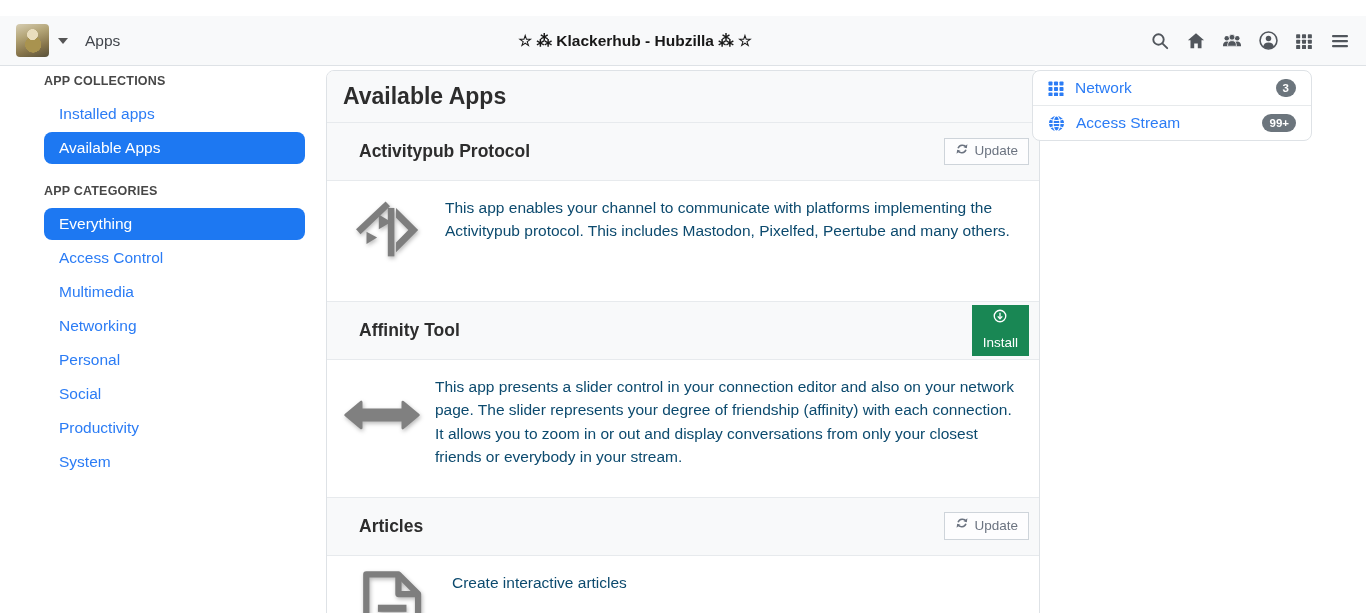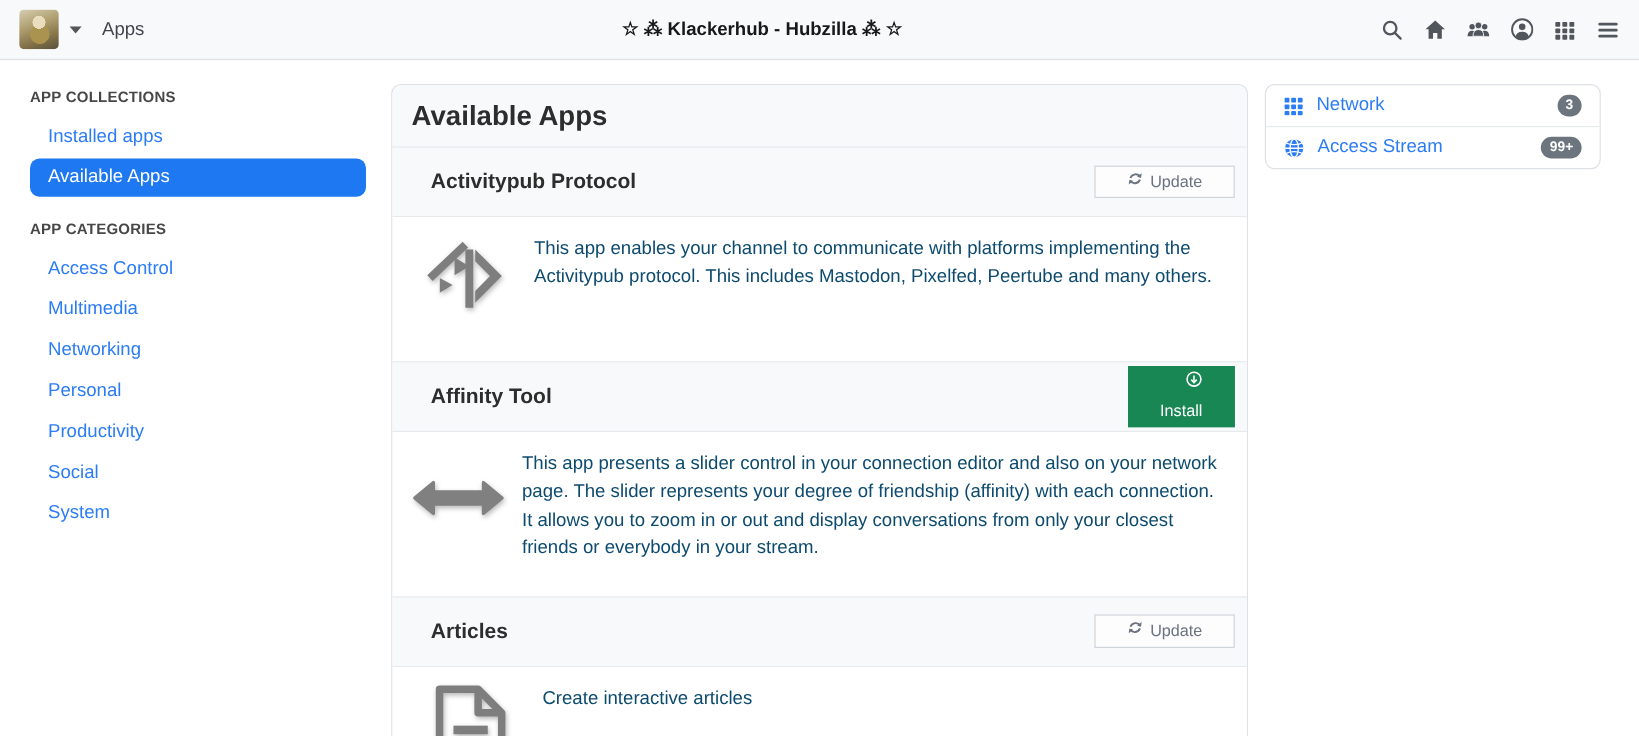--- a/index.html
+++ b/index.html
@@ -7,21 +7,21 @@
   body {
     width: 1366px; height: 613px; overflow: hidden;
     background: #ffffff;
     font-family: "Liberation Sans", sans-serif;
     color: #333;
   }
   a { text-decoration: none; }
 
   
   .navbar {
-    position: fixed; top: 0; left: 0; width: 1366px; height: 50px;
+    position: fixed; top: 16px; left: 0; width: 1366px; height: 50px;
     background: #f8f9fa; border-bottom: 1px solid #dee2e6;
     display: flex; align-items: center; padding: 0 16px; z-index: 20;
   }
   .nav-left { display: flex; align-items: center; }
   .avatar {
     width: 33px; height: 33px; border-radius: 4px;
     background:
       radial-gradient(circle at 50% 32%, #e9ddbd 0 19%, rgba(0,0,0,0) 20%),
       radial-gradient(circle at 52% 62%, #a9934f 0 30%, rgba(0,0,0,0) 31%),
       linear-gradient(160deg, #d6cdb2 0%, #b3a476 35%, #86744a 70%, #57503a 100%);
@@ -34,21 +34,21 @@
   }
   .apps-label { margin-left: 17px; font-size: 15.5px; color: #42464c; cursor: pointer; }
   .nav-title { flex: 1; text-align: center; font-size: 15.5px; font-weight: bold; color: #181818; }
   .nav-icons { display: flex; align-items: center; gap: 16px; }
   .nav-icon { width: 20px; height: 20px; display: flex; align-items: center; justify-content: center; cursor: pointer; }
   .nav-icon svg { display: block; }
 
   
   .left-sidebar {
     position: absolute; top: 50px; left: 0; width: 326px;
-    padding: 24px 21px 0 25px;
+    padding: 24px 21px 0 44px;
   }
   .widget-heading {
     margin: 0 0 10px 0; font-size: 12.5px; font-weight: bold;
     color: #474747; letter-spacing: 0.2px;
   }
   .widget-heading.second { margin-top: 20px; }
   .nav-list { list-style: none; margin: 0; padding: 0; }
   .nav-item { border-radius: 8px; margin-bottom: 2px; }
   .nav-item a { display: block; padding: 7px 15px; font-size: 15.5px; color: #2b7cf5; border-radius: 8px; }
   .nav-item.active a { background: #1d78f2; color: #ffffff; }
@@ -61,38 +61,38 @@
   }
   .panel-header { background: #f8f9fa; padding: 12px 16px; }
   .panel-title { margin: 0; font-size: 23px; font-weight: 600; color: #2d2d2d; }
   .app-header {
     background: #f8f9fa; border-top: 1px solid #e7eaed; border-bottom: 1px solid #e7eaed;
     display: flex; align-items: center; justify-content: space-between;
     min-height: 31px; padding: 2px 10px 2px 16px;
   }
   .app-name { margin: 16px; font-size: 17.5px; font-weight: 600; color: #2d2d2d; }
   .btn {
-    display: inline-flex; align-items: flex-end; gap: 5px;
+    display: inline-flex; align-items: center; gap: 5px;
     font-family: inherit; font-size: 13.5px; line-height: 1.4;
-    border-radius: 0; padding: 3px 26px; cursor: pointer;
+    border-radius: 0; padding: 3px 10px; cursor: pointer;
   }
   .btn-outline { background: #fdfdfe; border: 1px solid #ced4da; color: #6b7380; }
   .btn-success { background: #198754; border: 1px solid #198754; color: #ffffff; flex-direction: column; }
   .app-body { display: flex; gap: 14px; padding: 13px 16px; background: #fff; }
   .app-body.body-1 { min-height: 120px; }
   .app-body.body-2 { min-height: 132px; }
   .app-body.body-3 { min-height: 119px; }
   .app-icon-wrap { flex: 0 0 auto; }
   .app-icon-wrap svg { display: block; filter: drop-shadow(1px 2px 2px rgba(0,0,0,0.28)); }
   .affinity-pad { margin-top: 22px; }
   .articles-pad { margin-left: 10px; margin-right: 12px; }
   .app-desc { font-size: 15.5px; line-height: 1.5; color: #0c4a6e; max-width: 590px; margin-top: 2px; }
 
   
-  .right-sidebar { position: absolute; top: 70px; left: 1054px; width: 280px; }
+  .right-sidebar { position: absolute; top: 70px; left: 1032px; width: 280px; }
   .list-group { background: #fff; border: 1px solid #dee2e6; border-radius: 8px; overflow: hidden; }
   .list-item { display: flex; align-items: center; gap: 11px; padding: 8px 15px; cursor: pointer; }
   .list-item + .list-item { border-top: 1px solid #e7eaec; }
   .list-item svg { display: block; flex: 0 0 auto; }
   .list-label { font-size: 15.5px; color: #2b7cf5; }
   .badge {
     margin-left: auto; background: #6c757d; color: #fff;
     font-size: 11.5px; font-weight: bold; padding: 3px 7px;
     border-radius: 9px; min-width: 12px; text-align: center;
   }
@@ -168,37 +168,40 @@
     <li class="nav-item">
       <a href="#">Installed apps</a>
     </li>
     <li class="nav-item active">
       <a href="#">Available Apps</a>
     </li>
   </ul>
 
   <h6 class="widget-heading second">APP CATEGORIES</h6>
   <ul class="nav-list">
+    <li class="nav-item active">
+      <a href="#">Everything</a>
+    </li>
     <li class="nav-item">
       <a href="#">Access Control</a>
     </li>
     <li class="nav-item">
       <a href="#">Multimedia</a>
     </li>
     <li class="nav-item">
       <a href="#">Networking</a>
     </li>
     <li class="nav-item">
       <a href="#">Personal</a>
     </li>
     <li class="nav-item">
+      <a href="#">Social</a>
+    </li>
+    <li class="nav-item">
       <a href="#">Productivity</a>
-    </li>
-    <li class="nav-item">
-      <a href="#">Social</a>
     </li>
     <li class="nav-item">
       <a href="#">System</a>
     </li>
   </ul>
 </aside>
 
 <main class="main-panel">
   <div class="panel-header">
     <h2 class="panel-title">Available Apps</h2>

